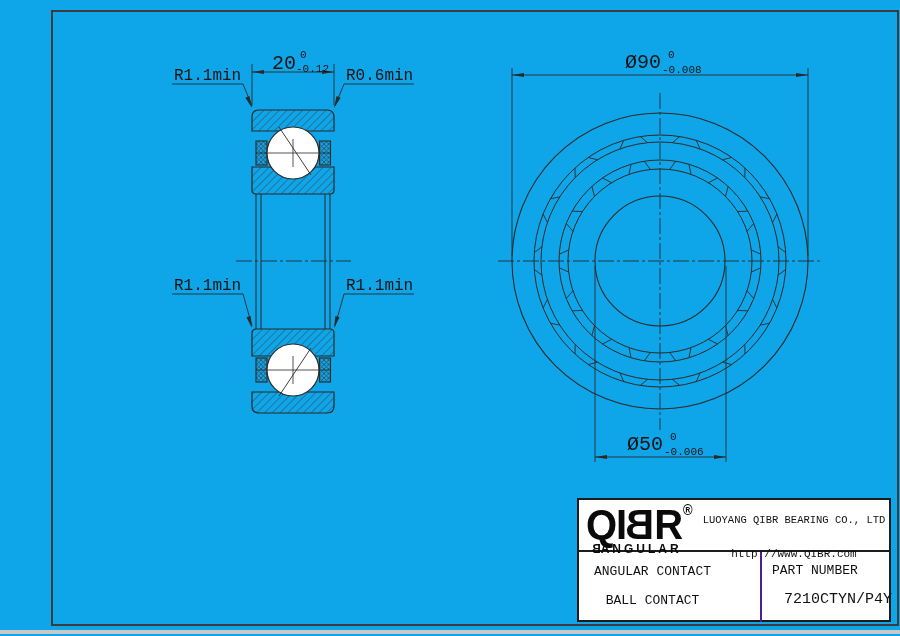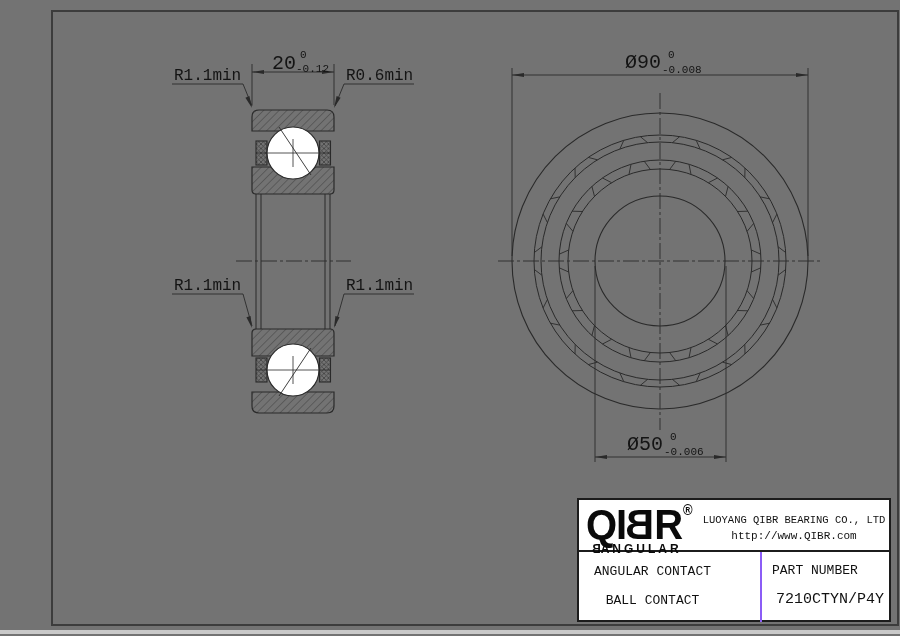--- a/index.html
+++ b/index.html
@@ -1,16 +1,16 @@
 <!DOCTYPE html>
 <html><head>
 <meta charset="utf-8">
 <style>
   html,body{margin:0;padding:0;background:#fff;}
-  .page{position:relative;width:900px;height:636px;background:#737373;overflow:hidden;
+  .page{position:relative;width:900px;height:636px;background:#0ea5e9;overflow:hidden;
         font-family:"Liberation Mono","DejaVu Sans Mono",monospace;color:#111;}
   svg{position:absolute;left:0;top:0;}
   svg text{fill:#141414;font-family:"Liberation Mono","DejaVu Sans Mono",monospace;}
   .dim{font-size:20px;}
   .tol{font-size:11px;}
   .lbl{font-size:16px;}
   
   .tb{position:absolute;left:577px;top:498px;width:314px;height:124px;
       border:2px solid #1c1c1c;box-sizing:border-box;background:#fff;}
   .tb-row1{position:absolute;left:0;top:0;width:100%;height:52px;
@@ -19,30 +19,30 @@
   .logo-text{font-family:"Liberation Sans","DejaVu Sans",sans-serif;font-weight:bold;
       font-size:40px;letter-spacing:-1px;display:inline-block;transform:scaleY(1.08);
       transform-origin:top left;color:#0a0a0a;}
   .reg{font-family:"Liberation Sans",sans-serif;font-weight:bold;font-size:13px;
       vertical-align:top;position:relative;top:1px;left:1px;}
   .logo-sub{font-family:"Liberation Sans","DejaVu Sans",sans-serif;font-weight:bold;
       font-size:12px;letter-spacing:3px;margin-top:1px;margin-left:3px;color:#0a0a0a;}
   .flip{display:inline-block;transform:scaleX(-1);}
   .company-block{position:absolute;left:122px;top:5px;width:186px;text-align:center;}
   .company-line1{font-size:10.5px;white-space:nowrap;margin-top:9px;}
-  .company-line2{font-size:11px;white-space:nowrap;margin-top:4px;}
+  .company-line2{font-size:11px;white-space:nowrap;margin-top:22px;}
   .tb-row2{position:absolute;left:0;top:52px;width:100%;height:70px;}
   .cell-left{position:absolute;left:0;top:0;width:147px;height:100%;box-sizing:border-box;
       text-align:center;}
   .cell-right{position:absolute;left:181px;top:0;right:0;height:100%;
-      border-left:2px solid #8b5cf6;box-sizing:border-box;}
+      border-left:2px solid #4c1d95;box-sizing:border-box;}
   .prod1{font-size:13px;margin-top:12px;white-space:nowrap;}
   .prod2{font-size:13px;margin-top:14px;white-space:nowrap;}
   .part-label{font-size:13px;margin-top:11px;padding-left:10px;white-space:nowrap;}
-  .part-number{font-size:15px;margin-top:13px;padding-left:14px;white-space:nowrap;}
+  .part-number{font-size:15px;margin-top:13px;padding-left:22px;white-space:nowrap;}
   .bottom-edge{position:absolute;left:0;top:630px;width:900px;height:4px;background:#c9c9c9;}
 </style>
 </head>
 <body>
 
 <div class="page">
 
 <svg width="900" height="636" viewBox="0 0 900 636">
   <defs>
     <pattern id="hatch" width="5.5" height="5.5" patternUnits="userSpaceOnUse" patternTransform="rotate(45)">

